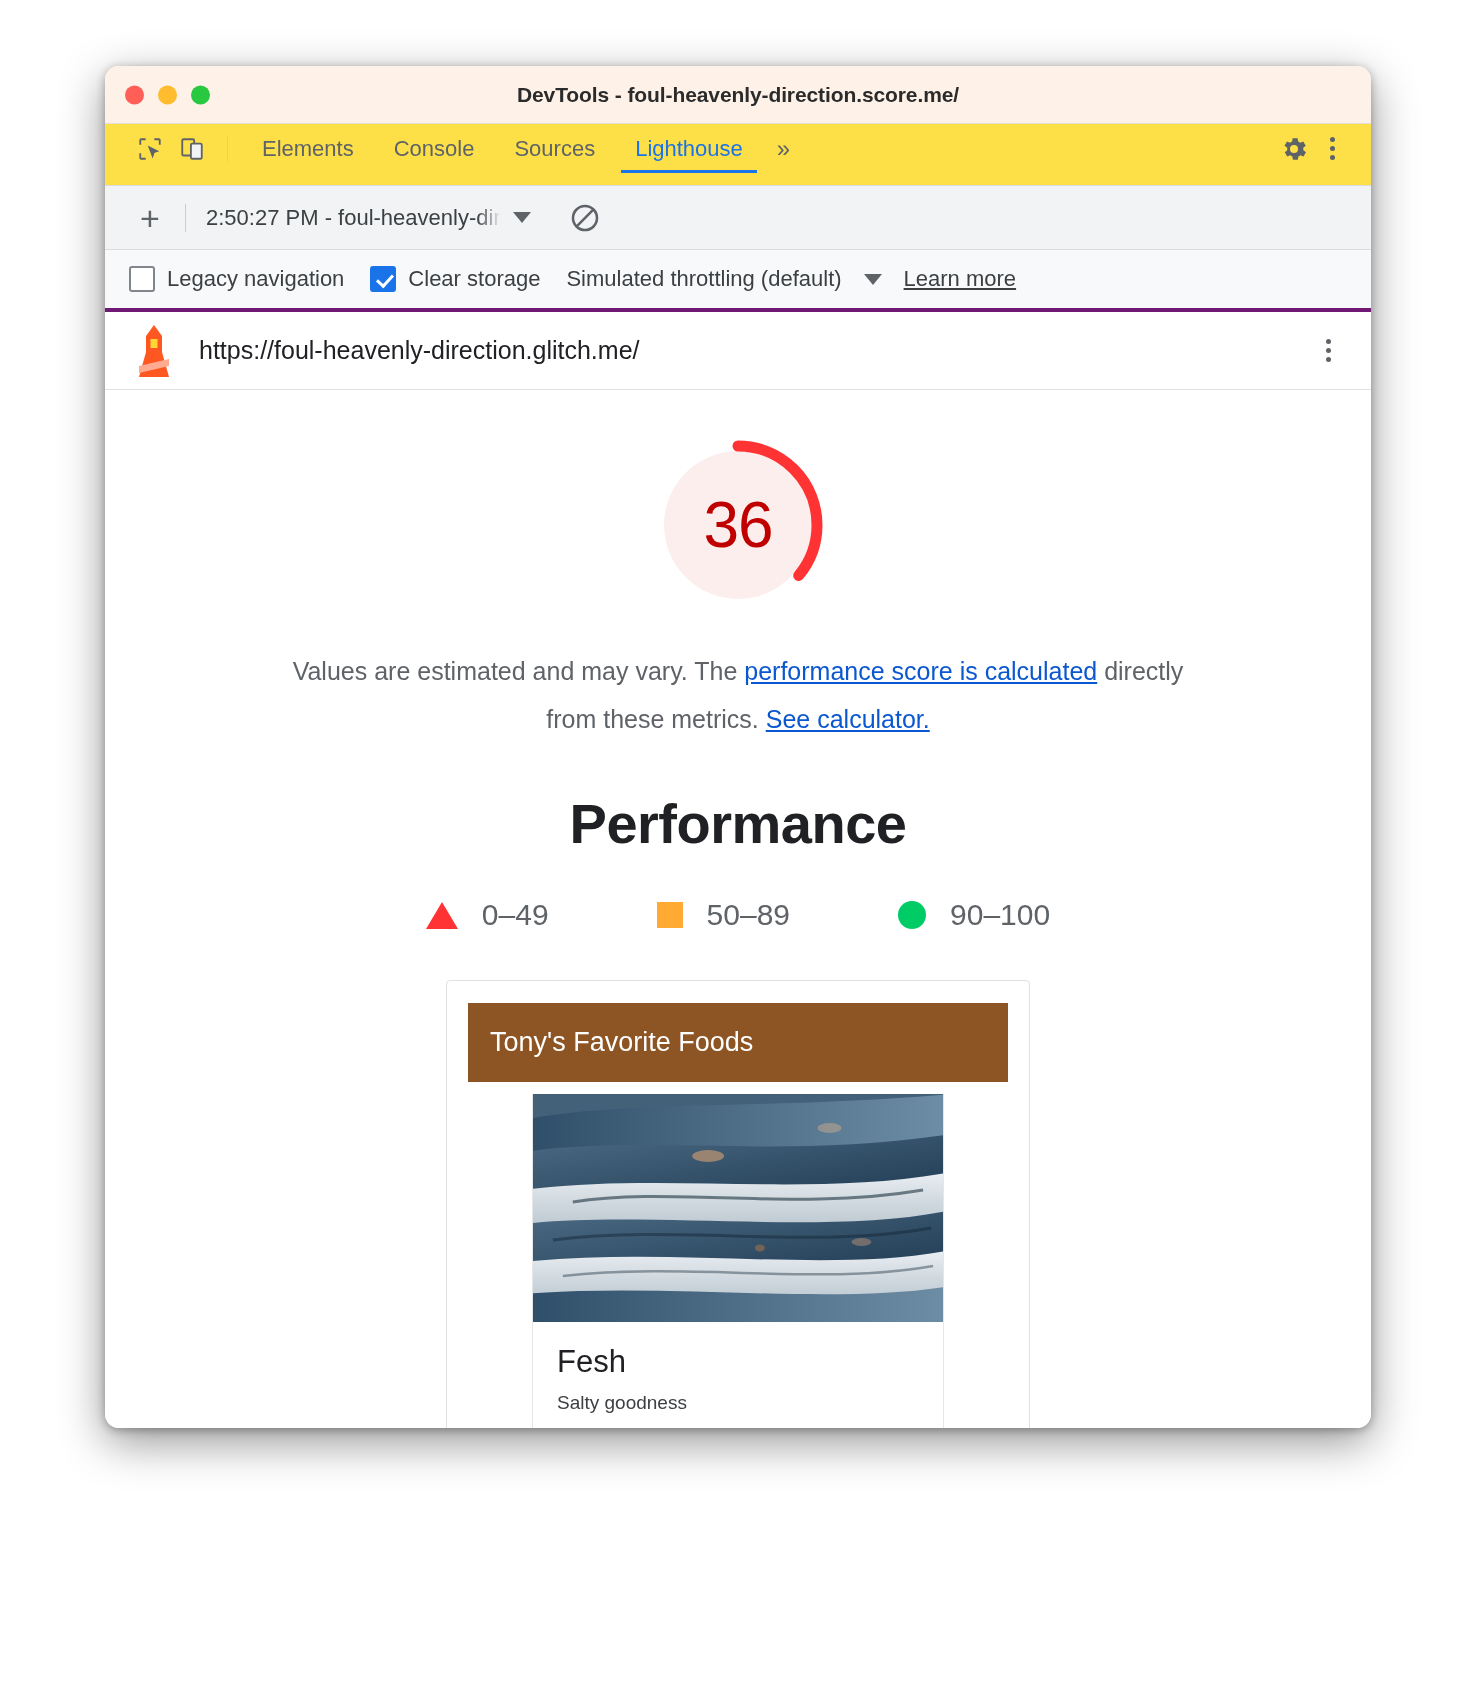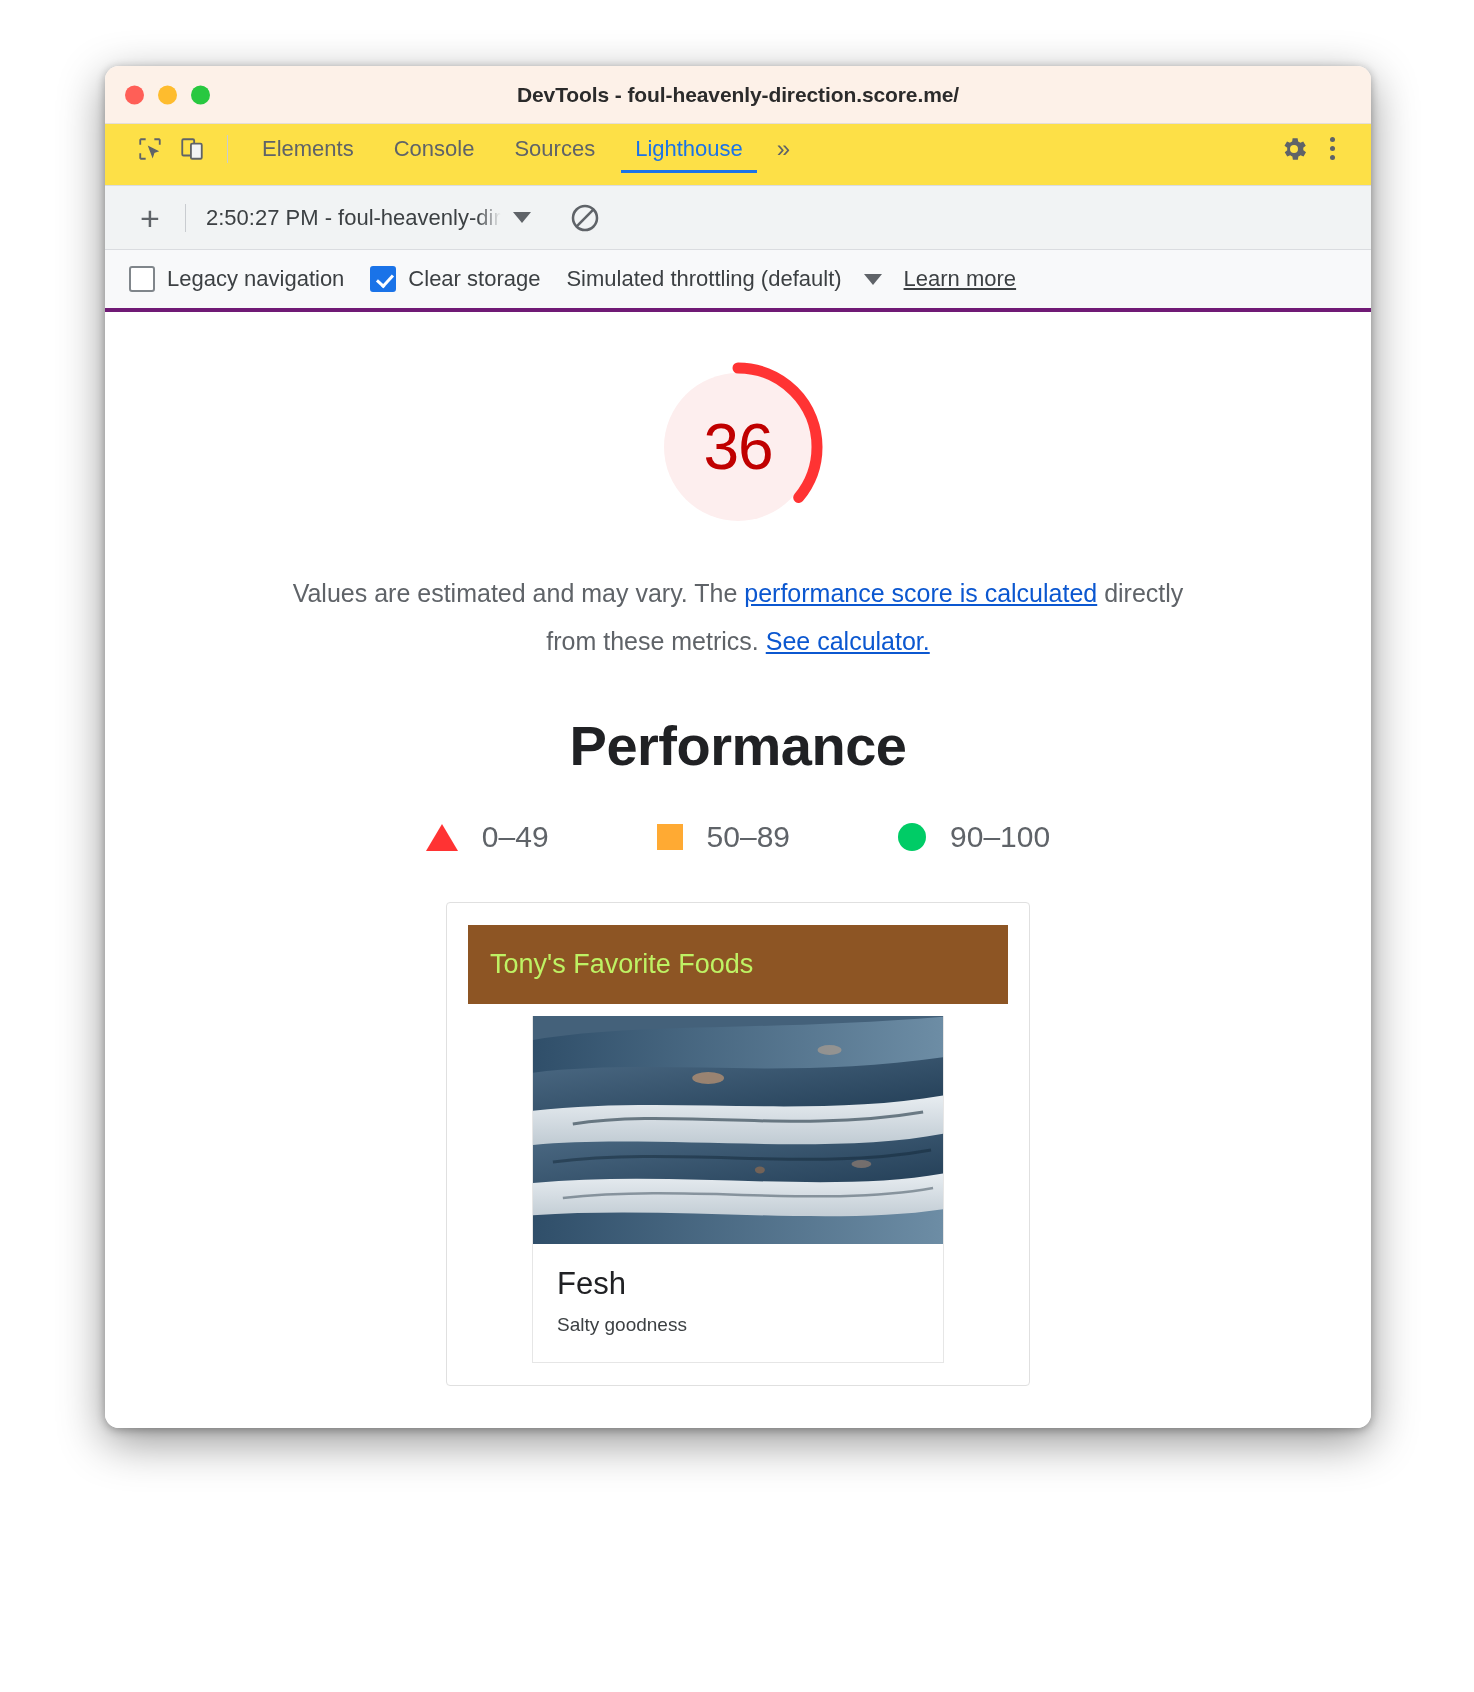--- a/index.html
+++ b/index.html
@@ -310,21 +310,21 @@
     align-items: center;
   }
   #page-screenshot {
     width: 540px;
     background: #ffffff;
     display: flex;
     flex-direction: column;
   }
   #site-header-bar {
     background: #8d5524;
-    color: #bef264;
+    color: #ffffff;
     font-size: 27px;
     padding: 24px 22px;
     font-weight: normal;
   }
   #food-card {
     width: 412px;
     margin: 12px auto 0 auto;
     border: 1px solid #e6e6e6;
     border-top: none;
     background: #fff;
@@ -419,20 +419,37 @@
       <span class="checkbox checked"></span>
       <span class="opt-label">Clear storage</span>
     </div>
     <div id="throttling-opt">
       <span class="opt-label">Simulated throttling (default)</span>
       <span id="throttling-caret"></span>
     </div>
     <a id="learn-more-link" href="#">Learn more</a>
   </div>
 
+  <div id="report-header">
+    <div id="lighthouse-logo">
+      <svg viewBox="0 0 46 52" width="46" height="52">
+        <path d="M23 0 L31 11 L15 11 Z" fill="#ff5722"></path>
+        <rect x="15" y="11" width="16" height="16" fill="#ff5722"></rect>
+        <rect x="19.5" y="14" width="7" height="9" fill="#fdd835"></rect>
+        <path d="M15 27 L31 27 L38 52 L8 52 Z" fill="#ff5722"></path>
+        <path d="M8 41 L38 34 L38 41 L8 48 Z" fill="#ffab91"></path>
+      </svg>
+    </div>
+    <div id="report-url">https://foul-heavenly-direction.glitch.me/</div>
+    <div id="report-menu" class="dots-vert">
+      <i></i>
+        <i></i>
+        <i></i>
+    </div>
+  </div>
 
   <div id="report-body">
 
     <div id="gauge-wrap">
       <svg width="186" height="186" viewBox="0 0 186 186">
         <circle cx="93" cy="93" r="74" fill="#fdeeee"></circle>
 
         <circle cx="93" cy="93" r="79" fill="none" stroke="#f33" stroke-width="11" stroke-linecap="round" stroke-dasharray="178.7 317.8" transform="rotate(-90 93 93)"></circle>
       </svg>
       <div id="gauge-score">36</div>

